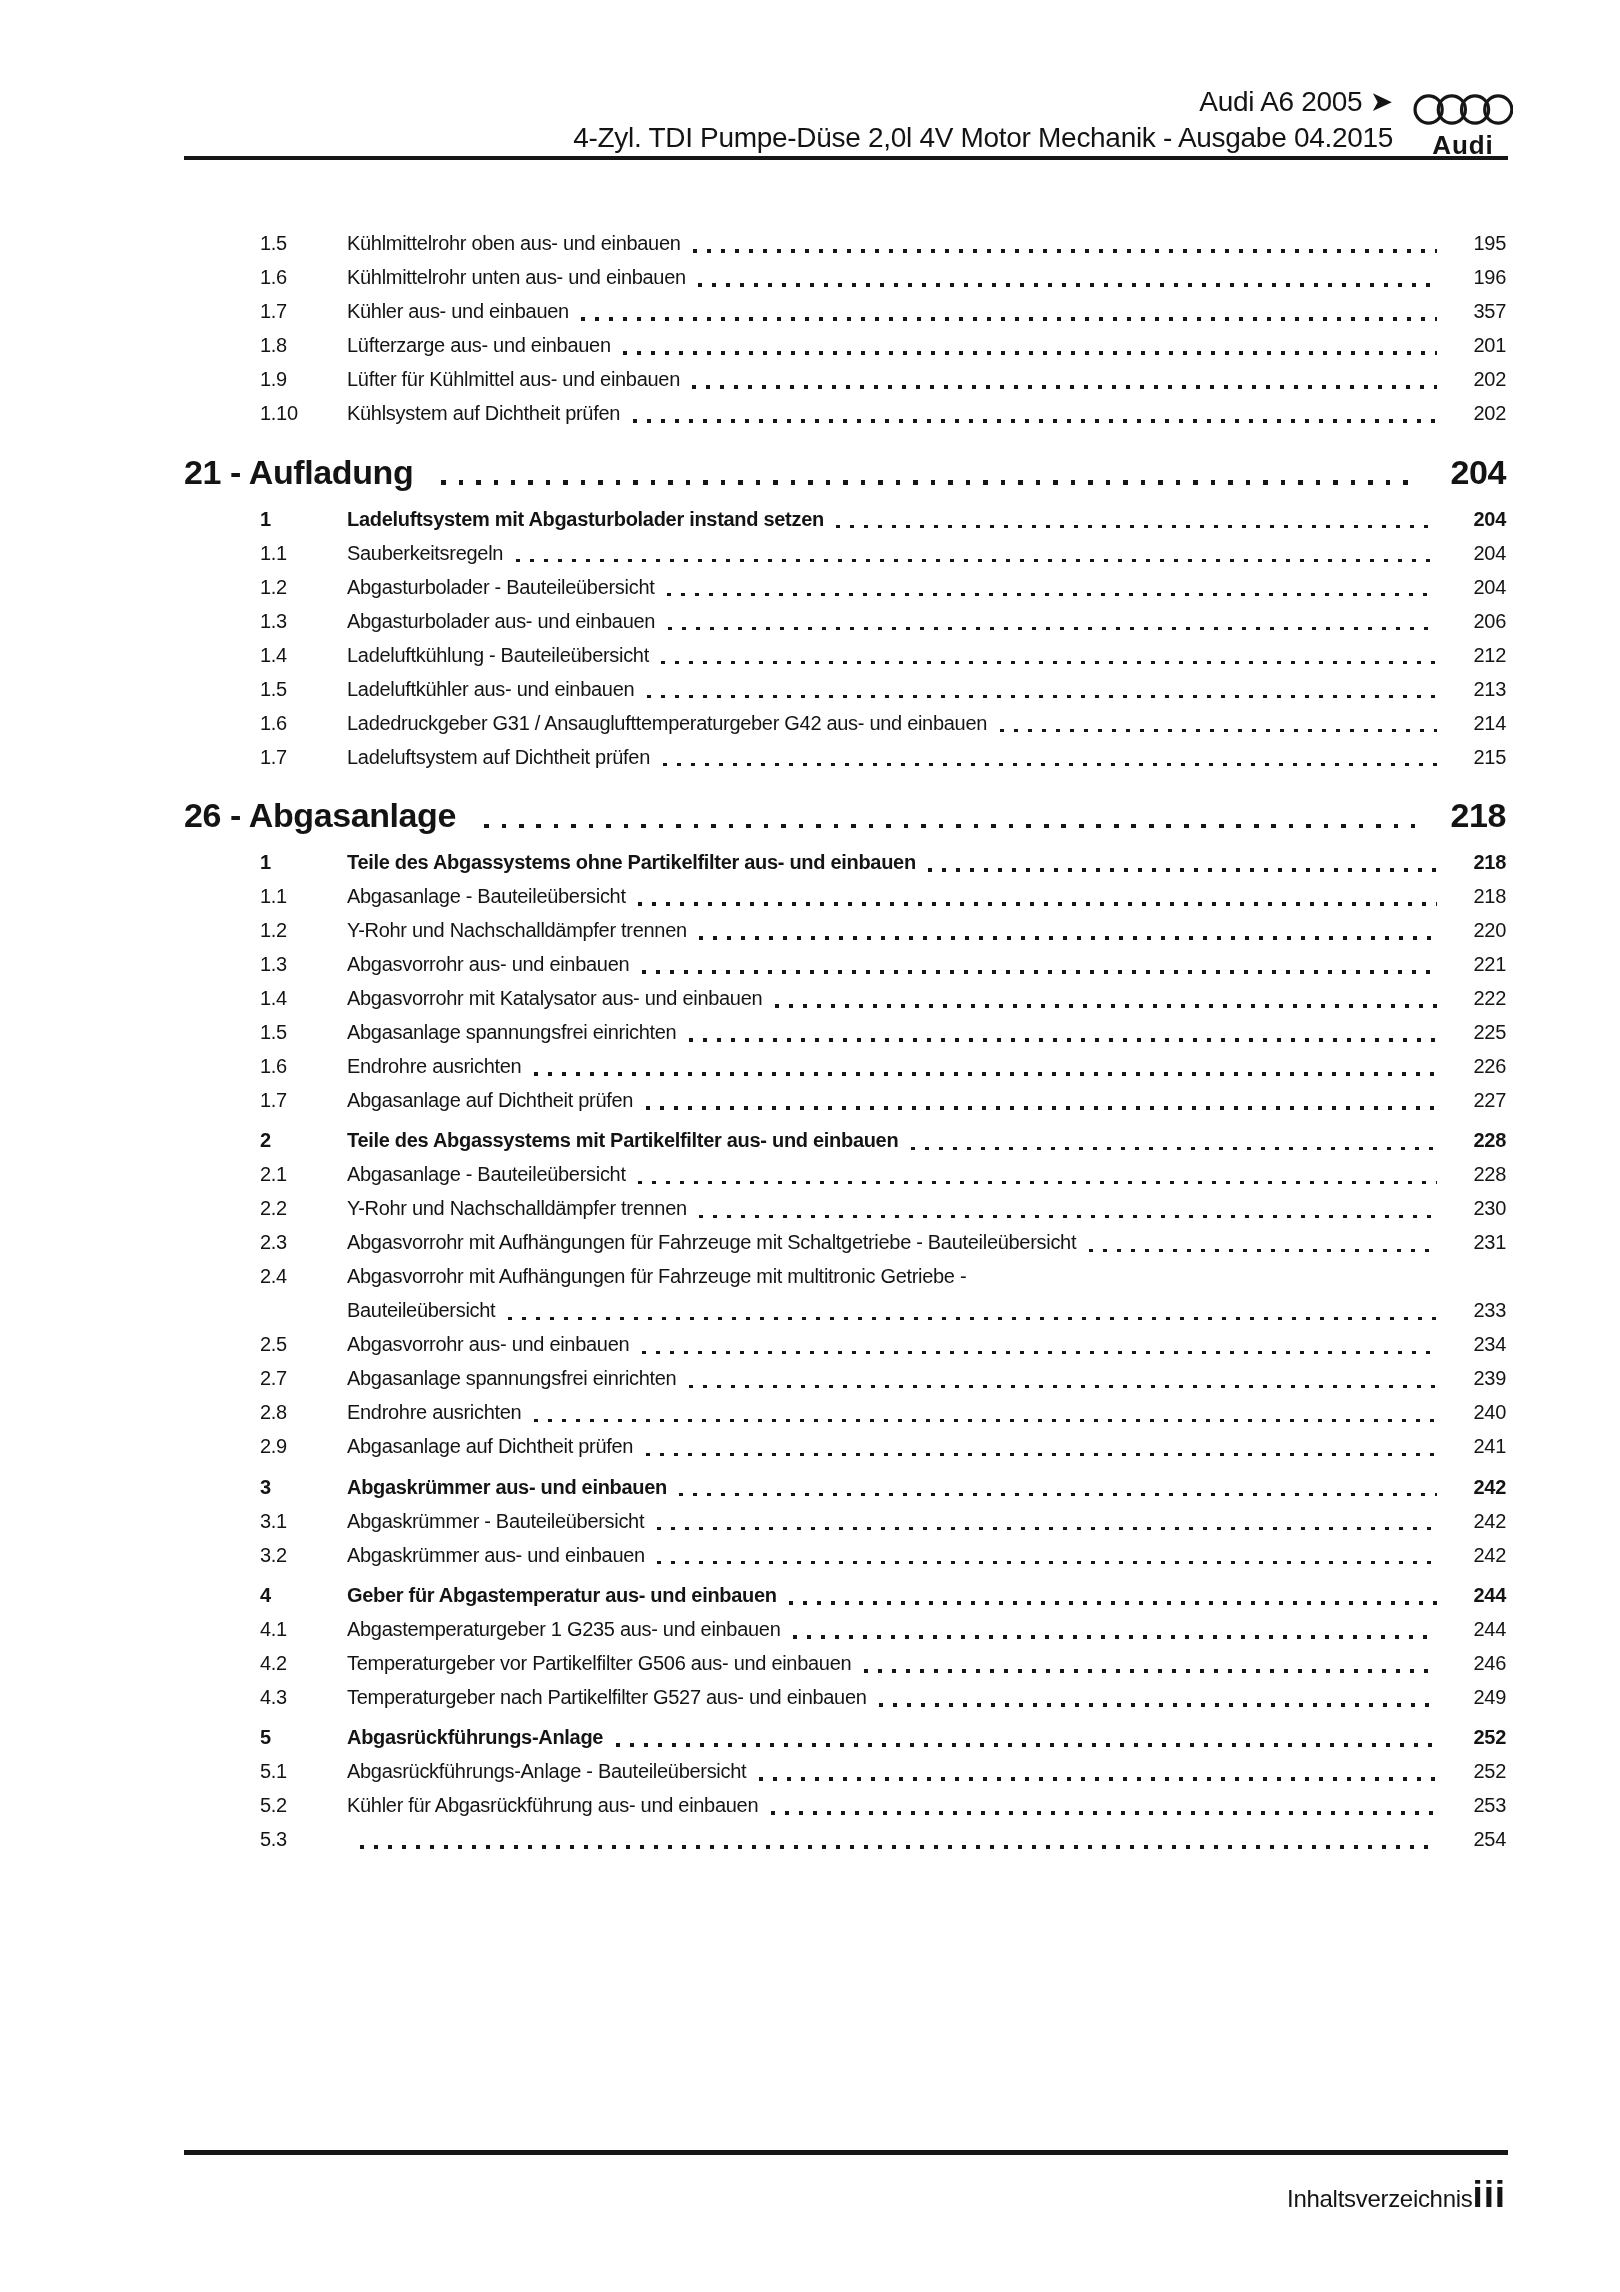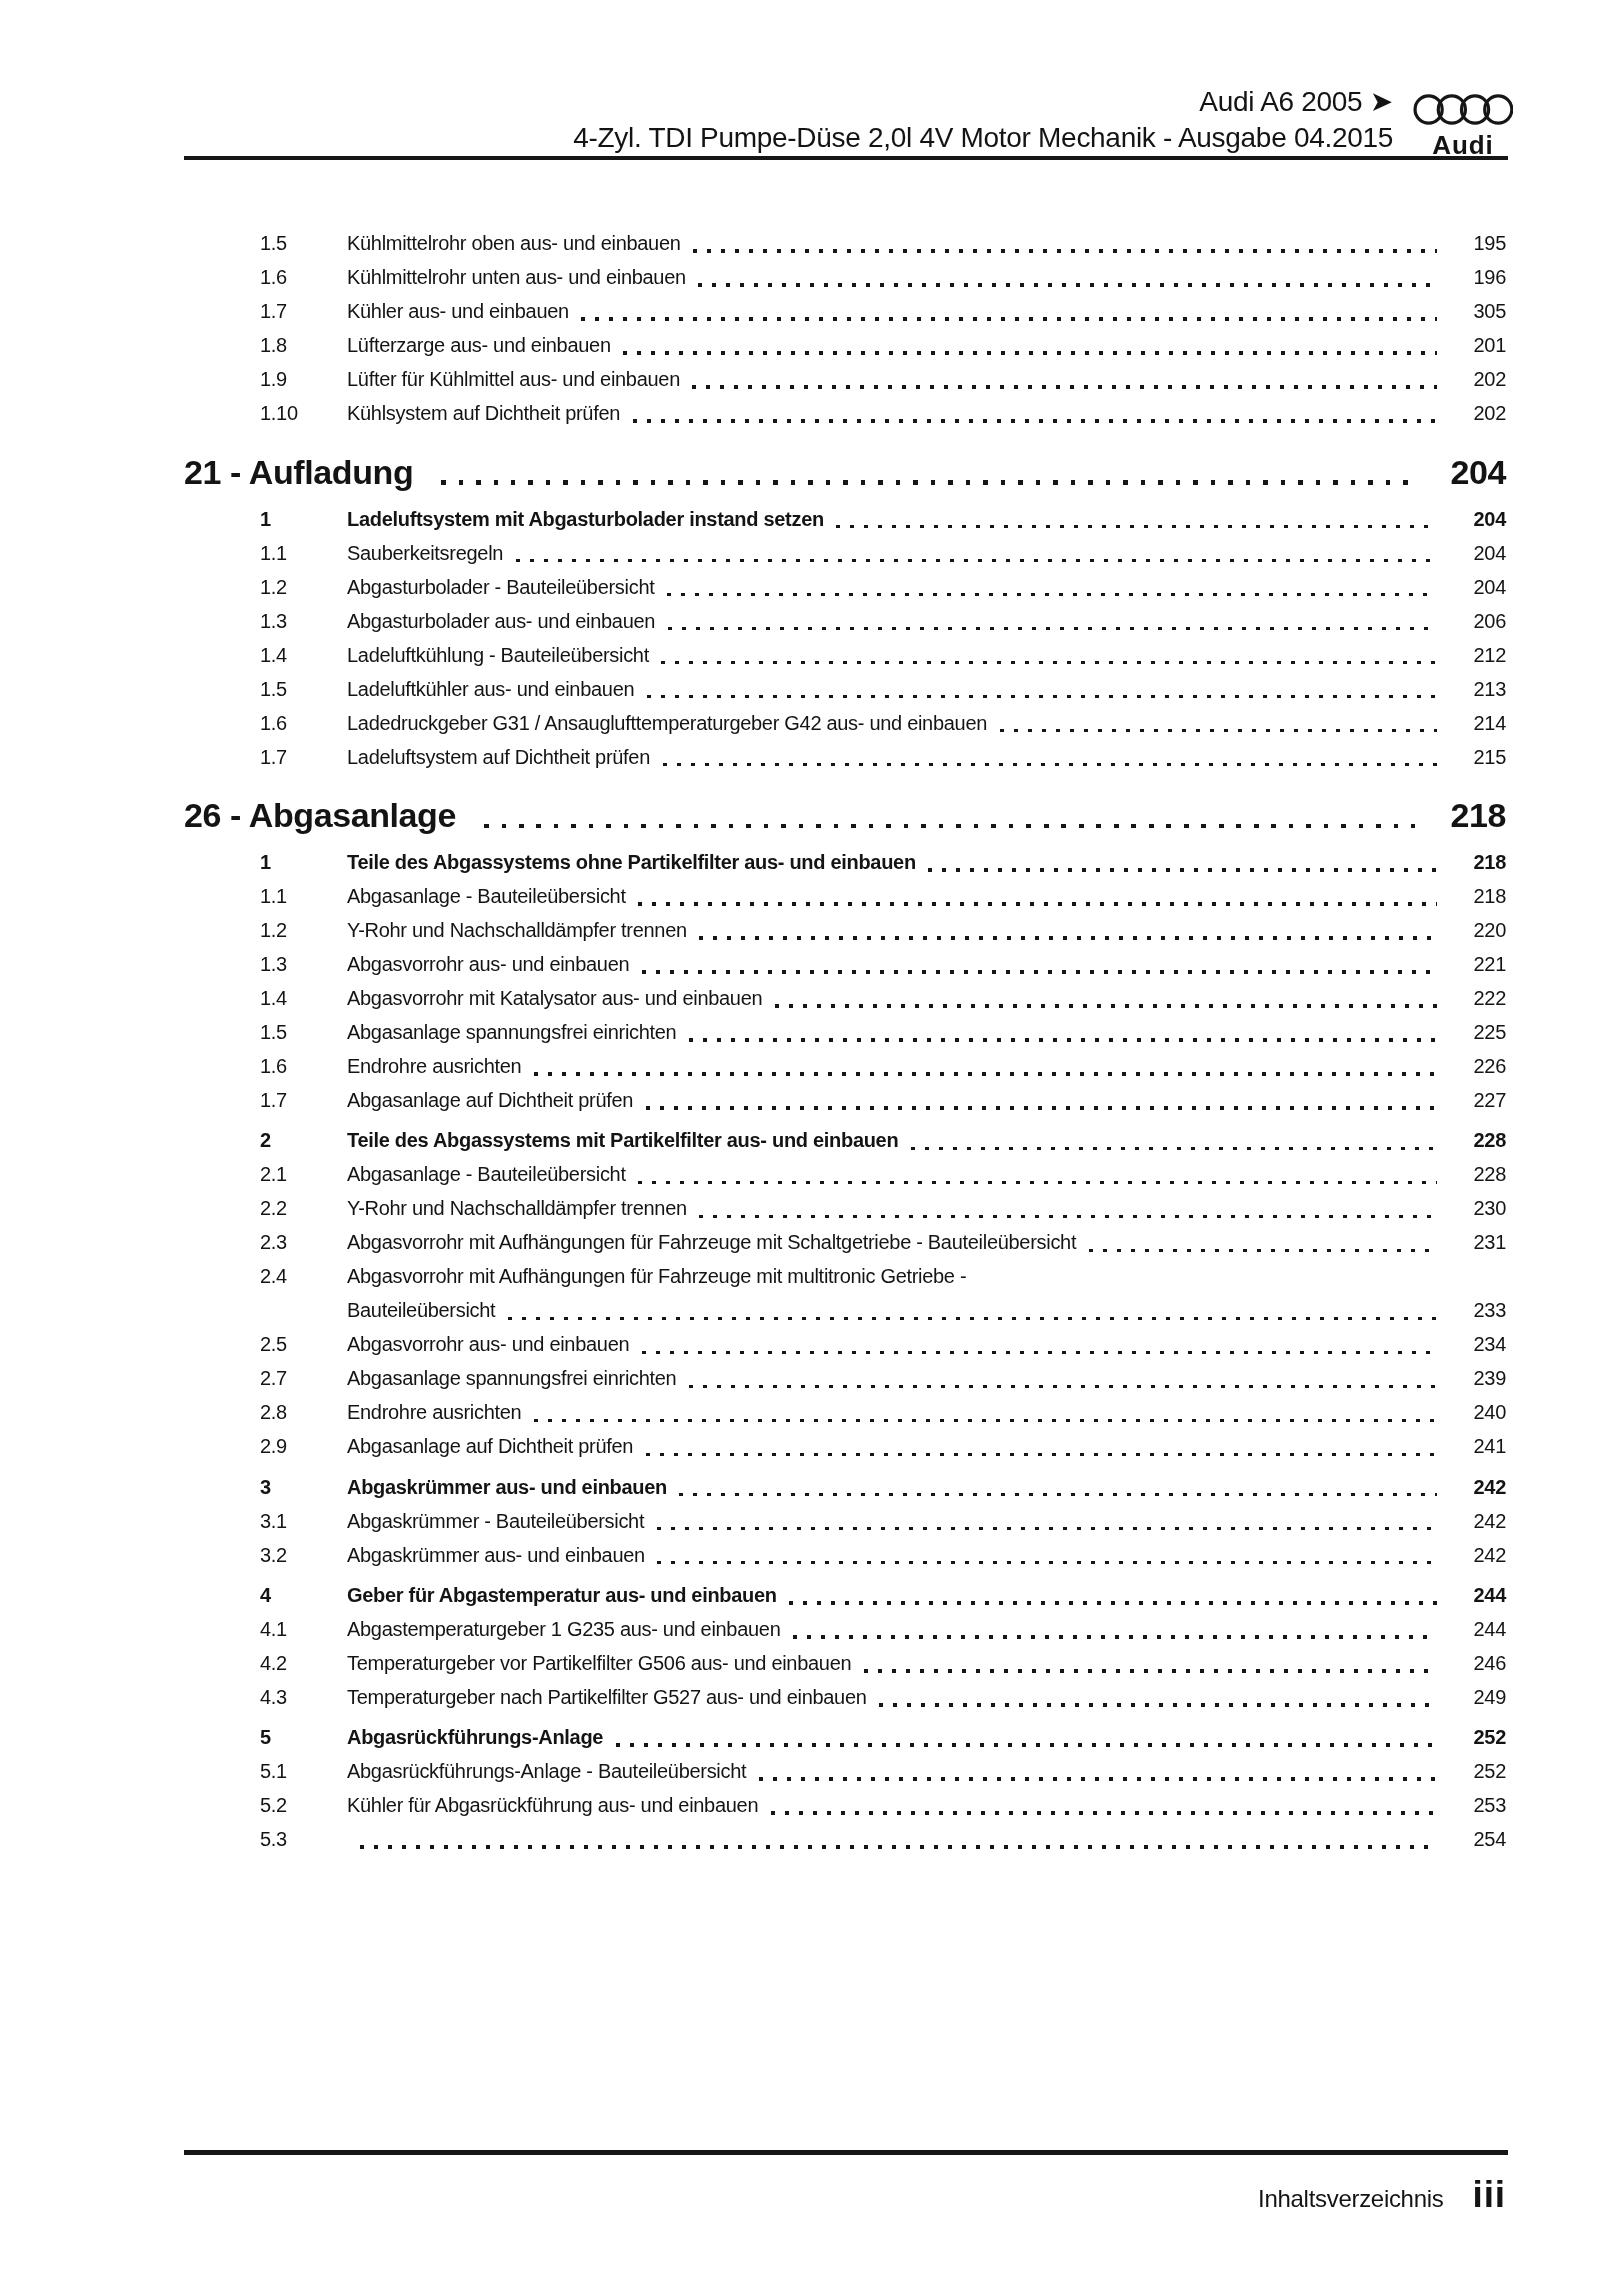--- a/index.html
+++ b/index.html
@@ -50,21 +50,20 @@
   .rule.header-rule{top:156px;height:3.6px;}
   .rule.footer-rule{top:2150px;height:4.5px;}
 
   
   .footer-text{
     position:absolute;
     top:2174px;
     right:114px;
     display:flex;
     align-items:baseline;
-    gap:29px;
   }
   .footer-label{font-size:24px;letter-spacing:-0.3px;}
   .footer-page{font-size:37px;font-weight:700;letter-spacing:0.9px;}
 
   
   .toc{
     position:absolute;
     left:184px;
     right:114px;
     top:226px;
@@ -160,21 +159,21 @@
         <div class="toc-line">
           <span class="num">1.6</span>
           <span class="title">Kühlmittelrohr unten aus- und einbauen</span>
           <span class="leader"></span>
           <span class="pagecol">196</span>
         </div>
         <div class="toc-line">
           <span class="num">1.7</span>
           <span class="title">Kühler aus- und einbauen</span>
           <span class="leader"></span>
-          <span class="pagecol">305</span>
+          <span class="pagecol">357</span>
         </div>
         <div class="toc-line">
           <span class="num">1.8</span>
           <span class="title">Lüfterzarge aus- und einbauen</span>
           <span class="leader"></span>
           <span class="pagecol">201</span>
         </div>
         <div class="toc-line">
           <span class="num">1.9</span>
           <span class="title">Lüfter für Kühlmittel aus- und einbauen</span>

